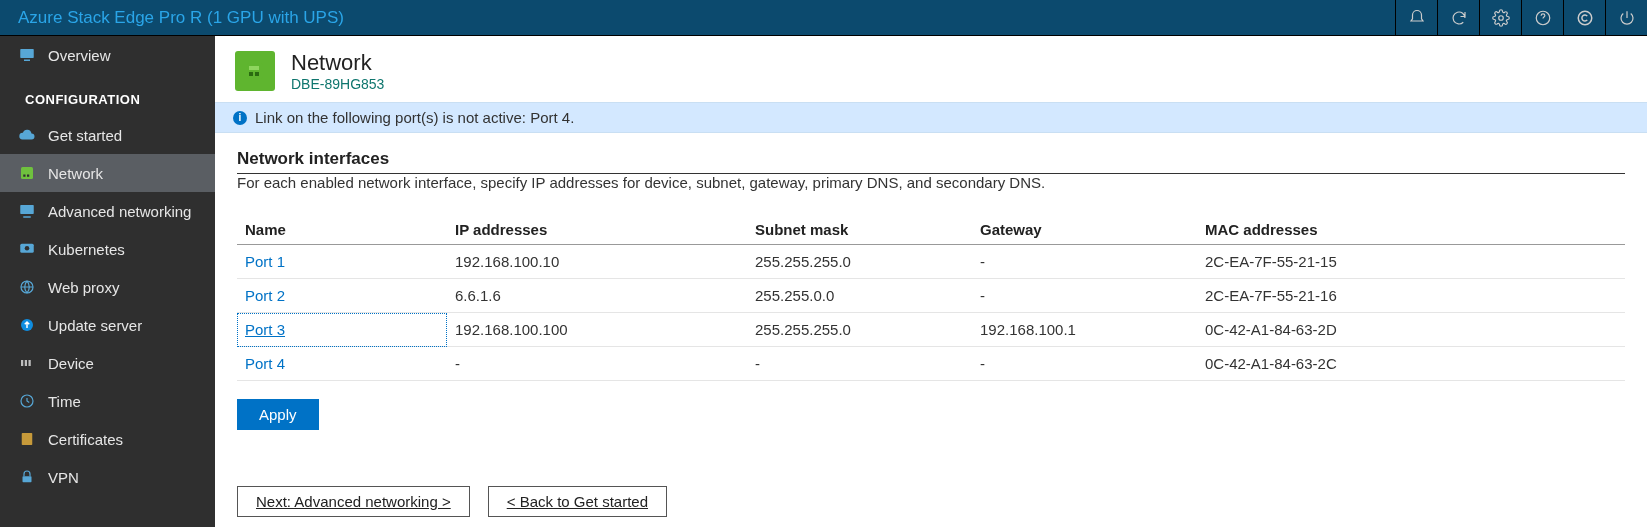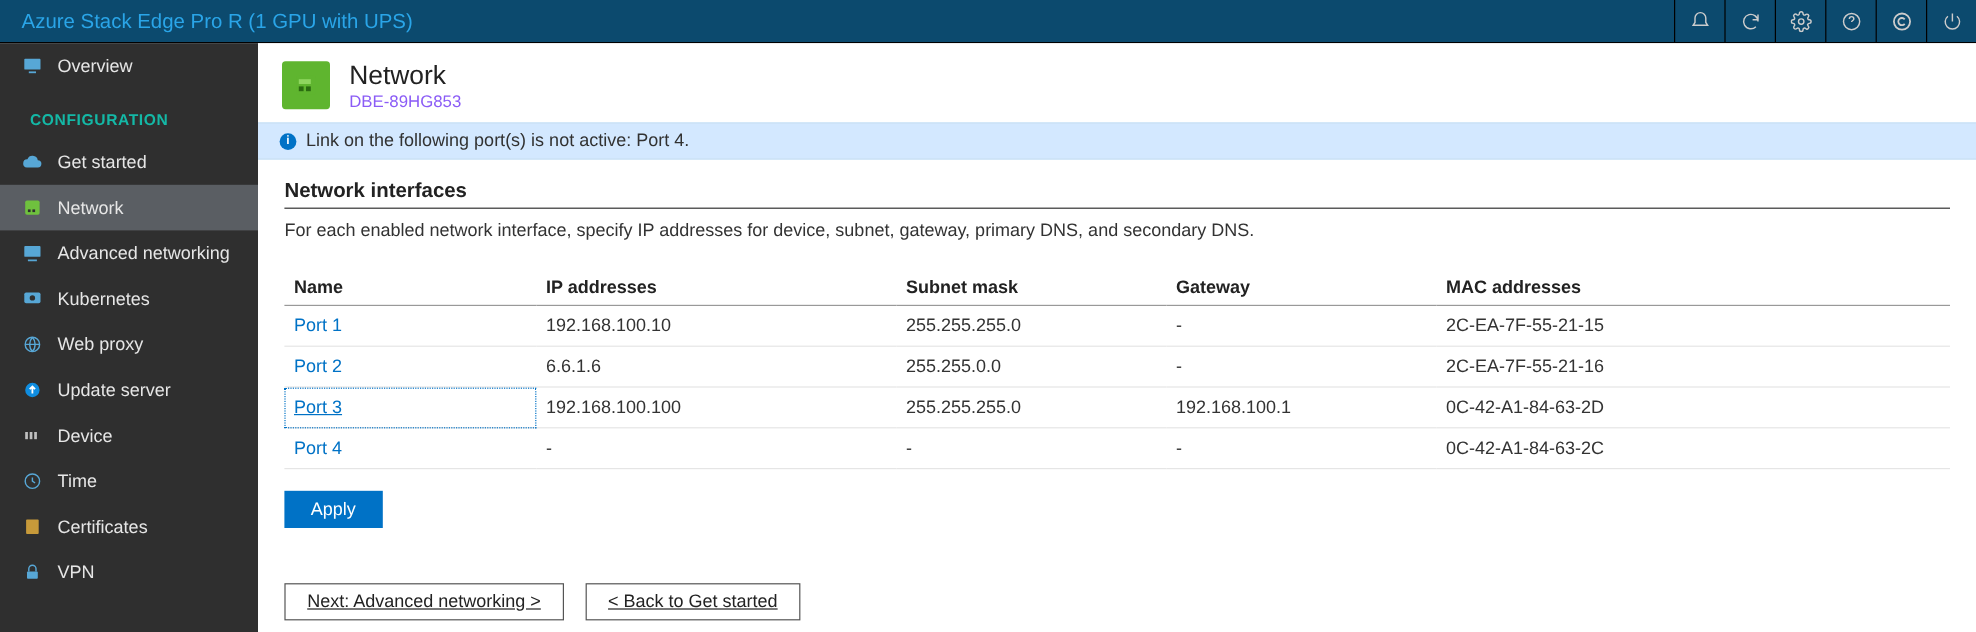--- a/index.html
+++ b/index.html
@@ -14,36 +14,36 @@
     width: 42px; height: 100%; display: flex; align-items: center; justify-content: center;
     border-left: 1px solid #000; color: #ccc; cursor: pointer;
   }
   .topbar-icon svg { width: 18px; height: 18px; }
   .layout { display: flex; height: calc(100% - 36px); }
   .sidebar { width: 215px; background: #2f2f2f; color: #e6e6e6; display: flex; flex-direction: column; font-size: 15px; }
   .sidebar-item, .sidebar-head {
     display: flex; align-items: center; height: 38px; padding: 0 18px; gap: 12px; cursor: pointer;
   }
   .sidebar-item.active { background: #5a5e63; }
-  .sidebar-head { color: #14b8a6; font-size: 13px; font-weight: 700; letter-spacing: 0.5px; cursor: default; height: 42px; padding-top:8px;padding-left:25px;}
+  .sidebar-head { color: #ffffff; font-size: 13px; font-weight: 700; letter-spacing: 0.5px; cursor: default; height: 42px; padding-top:8px;padding-left:25px;}
   .sidebar-icon { width: 18px; height: 18px; display: flex; align-items: center; justify-content: center; }
   .sidebar-icon svg { width: 18px; height: 18px; }
   .main { flex: 1; background: #fff; display: flex; flex-direction: column; overflow: hidden;}
   .page-header { display: flex; align-items: center; gap: 16px; padding: 14px 20px 10px 20px; }
   .page-header-icon { width: 40px; height: 40px; background: #5fb52f; border-radius: 3px; display:flex; align-items:center; justify-content:center;}
   .page-header-icon svg { width: 24px; height: 24px; }
   .page-header-text h1 { font-size: 22px; font-weight: 500; color: #222; }
-  .page-header-text .sub { font-size: 14px; color: #8b5cf6; }
+  .page-header-text .sub { font-size: 14px; color: #0f766e; }
   .alert {
     background: #d3e8ff; color: #323232; padding: 6px 18px; font-size: 15px;
     display: flex; align-items: center; gap: 8px; border-top: 1px solid #c9dff3; border-bottom: 1px solid #c9dff3;
   }
   .alert-icon { width: 14px; height: 14px; background: #0072c6; border-radius: 50%; color: #fff; display:flex;align-items:center;justify-content:center;font-size:10px; font-weight:bold;}
   .content { padding: 16px 22px; flex:1; overflow:auto;}
-  .section-title { font-size: 17px; font-weight: 600; color: #222; border-bottom: 1px solid #333; padding-bottom: 4px; margin-bottom: 10px;}
+  .section-title { font-size: 17px; font-weight: 600; color: #222; border-bottom: 1px solid #333; padding-bottom: 4px; }
   .section-desc { font-size: 15px; color: #333; margin-bottom: 24px; }
   table.netif { width: 100%; border-collapse: collapse; font-size: 15px; }
   table.netif th { text-align: left; font-weight: 600; color: #222; padding: 6px 8px; border-bottom: 1px solid #999; }
   table.netif td { padding: 8px 8px; border-bottom: 1px solid #e5e5e5; color: #333; }
   table.netif td.link { color: #0072c6; cursor: pointer; }
   table.netif td.link.focused { outline: 1px dotted #0072c6; outline-offset: -1px; text-decoration: underline;}
   .col-name { width: 210px; }
   .col-ip { width: 300px; }
   .col-sub { width: 225px; }
   .col-gw { width: 225px; }

